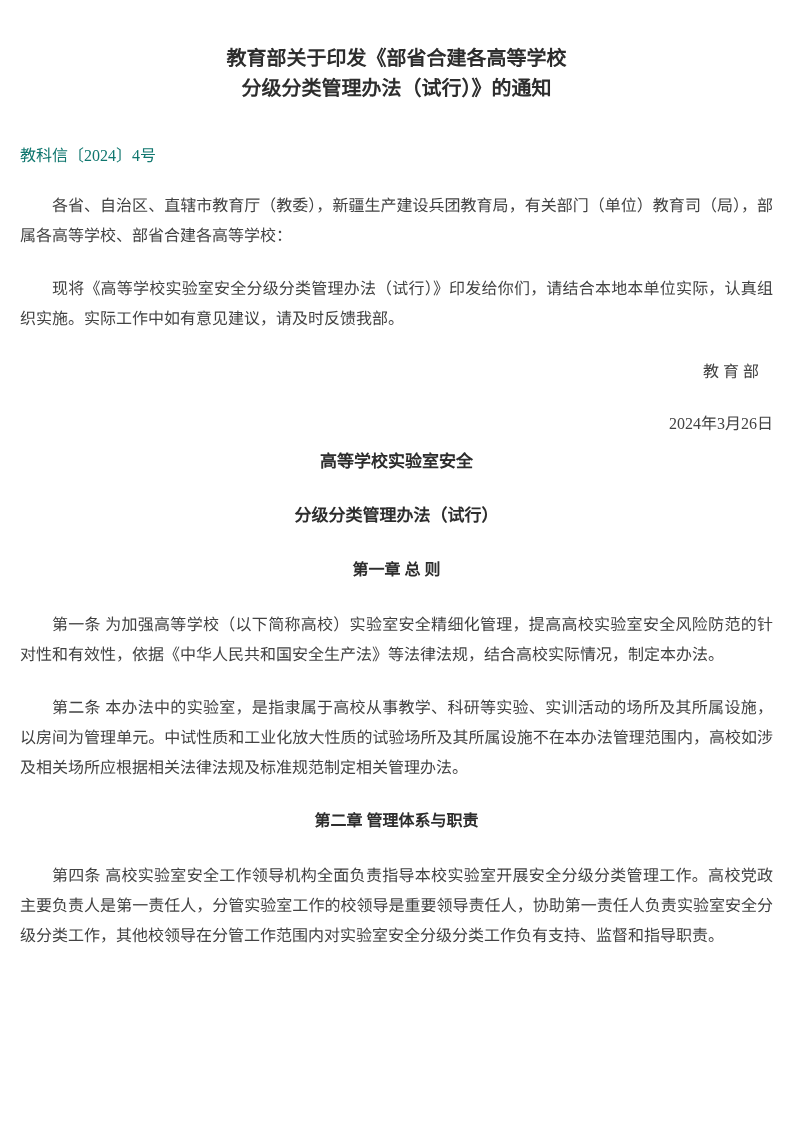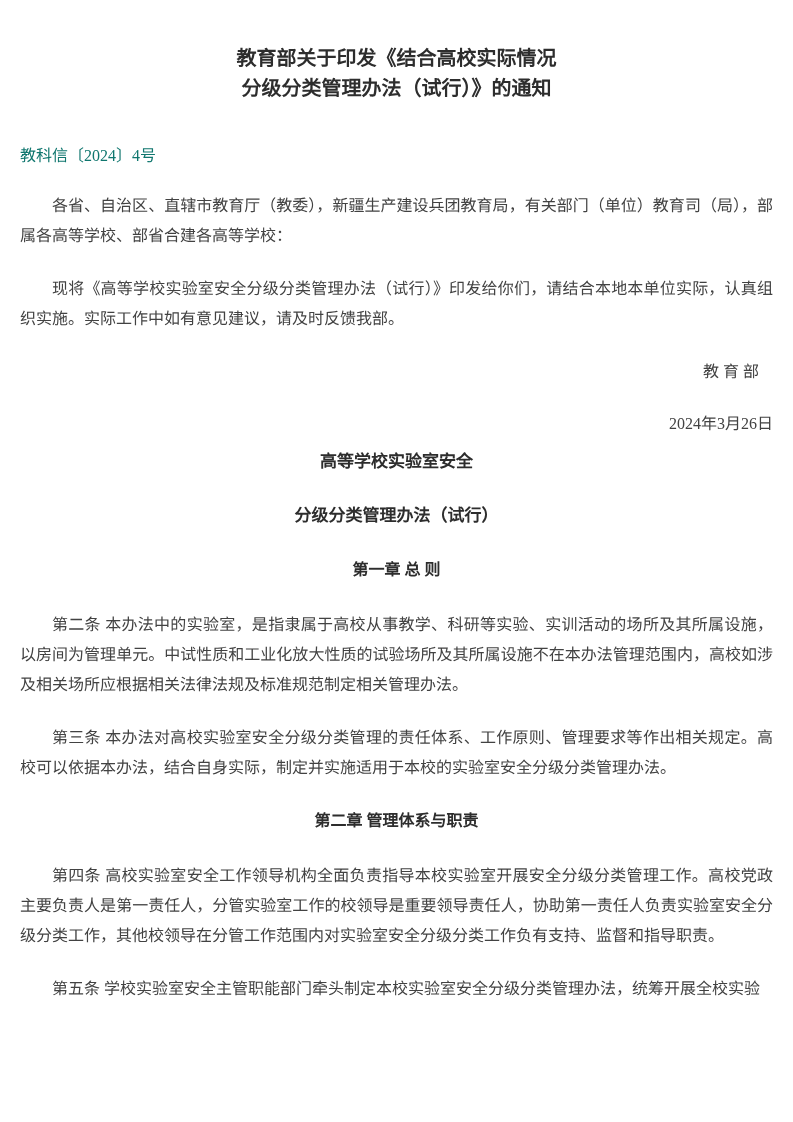--- a/index.html
+++ b/index.html
@@ -72,44 +72,43 @@
     color: #2d2d2d;
     margin: 0 0 25px 0;
   }
 </style>
 </head>
 <body>
 
 <div class="page">
 
   <h1 class="doc-title">
-    <div>教育部关于印发《结合高校实际情况</div>
+    <div>教育部关于印发《部省合建各高等学校</div>
     <div>分级分类管理办法（试行）》的通知</div>
   </h1>
 
   <p class="doc-number">教科信〔2024〕4号</p>
 
   <p class="para">各省、自治区、直辖市教育厅（教委），新疆生产建设兵团教育局，有关部门（单位）教育司（局），部属各高等学校、部省合建各高等学校：</p>
 
   <p class="para">现将《高等学校实验室安全分级分类管理办法（试行）》印发给你们，请结合本地本单位实际，认真组织实施。实际工作中如有意见建议，请及时反馈我部。</p>
 
   <p class="signature">教 育 部</p>
 
   <p class="date-line">2024年3月26日</p>
 
   <h2 class="reg-title">高等学校实验室安全</h2>
 
   <h2 class="reg-title">分级分类管理办法（试行）</h2>
 
   <h3 class="chapter-heading">第一章 总 则</h3>
 
+  <p class="para">第一条 为加强高等学校（以下简称高校）实验室安全精细化管理，提高高校实验室安全风险防范的针对性和有效性，依据《中华人民共和国安全生产法》等法律法规，结合高校实际情况，制定本办法。</p>
 
   <p class="para">第二条 本办法中的实验室，是指隶属于高校从事教学、科研等实验、实训活动的场所及其所属设施，以房间为管理单元。中试性质和工业化放大性质的试验场所及其所属设施不在本办法管理范围内，高校如涉及相关场所应根据相关法律法规及标准规范制定相关管理办法。</p>
 
-  <p class="para">第三条 本办法对高校实验室安全分级分类管理的责任体系、工作原则、管理要求等作出相关规定。高校可以依据本办法，结合自身实际，制定并实施适用于本校的实验室安全分级分类管理办法。</p>
 
   <h3 class="chapter-heading">第二章 管理体系与职责</h3>
 
   <p class="para">第四条 高校实验室安全工作领导机构全面负责指导本校实验室开展安全分级分类管理工作。高校党政主要负责人是第一责任人，分管实验室工作的校领导是重要领导责任人，协助第一责任人负责实验室安全分级分类工作，其他校领导在分管工作范围内对实验室安全分级分类工作负有支持、监督和指导职责。</p>
 
-  <p class="para">第五条 学校实验室安全主管职能部门牵头制定本校实验室安全分级分类管理办法，统筹开展全校实验</p>
 
 </div>
 
 </body></html>

